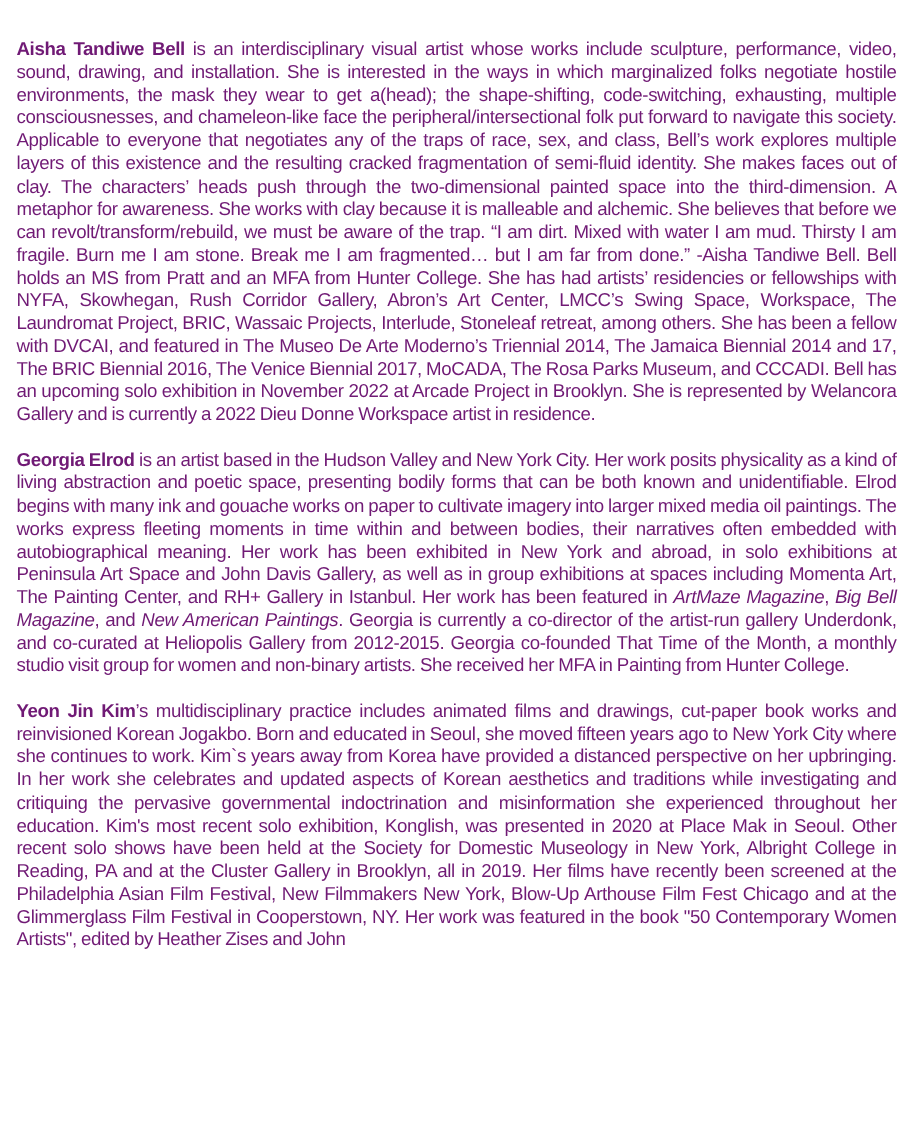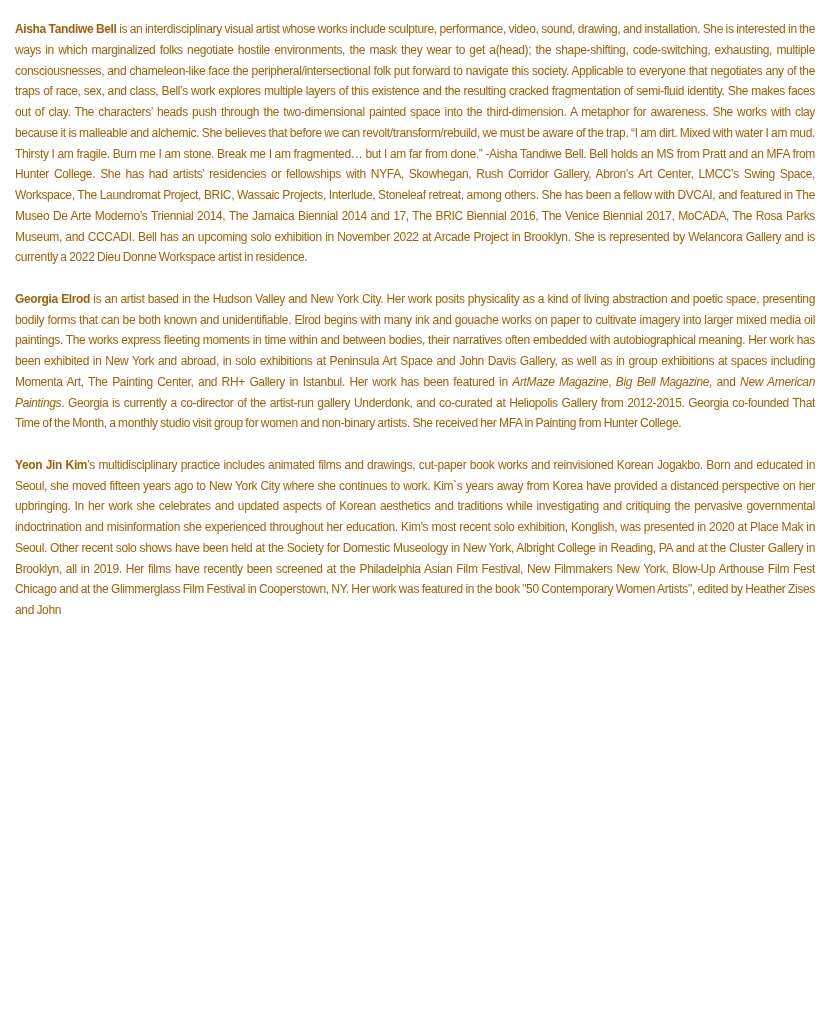--- a/index.html
+++ b/index.html
@@ -9,26 +9,26 @@
     }
     body {
       width: 828px;
       height: 1024px;
       overflow: hidden;
       position: relative;
     }
     .doc {
       position: absolute;
       left: 15px;
-      top: 19px;
+      top: 35px;
       width: 800px;
       font-family: "Liberation Sans", sans-serif;
-      font-size: 12px;
+      font-size: 17px;
       line-height: 20.75px;
-      color: #a16207;
+      color: #701a75;
       letter-spacing: -0.35px;
       word-spacing: -0.5px;
     }
     .bio {
       margin: 0 0 20.75px 0;
       text-align: justify;
       text-align-last: left;
     }
     .bio .name {
       font-weight: bold;

